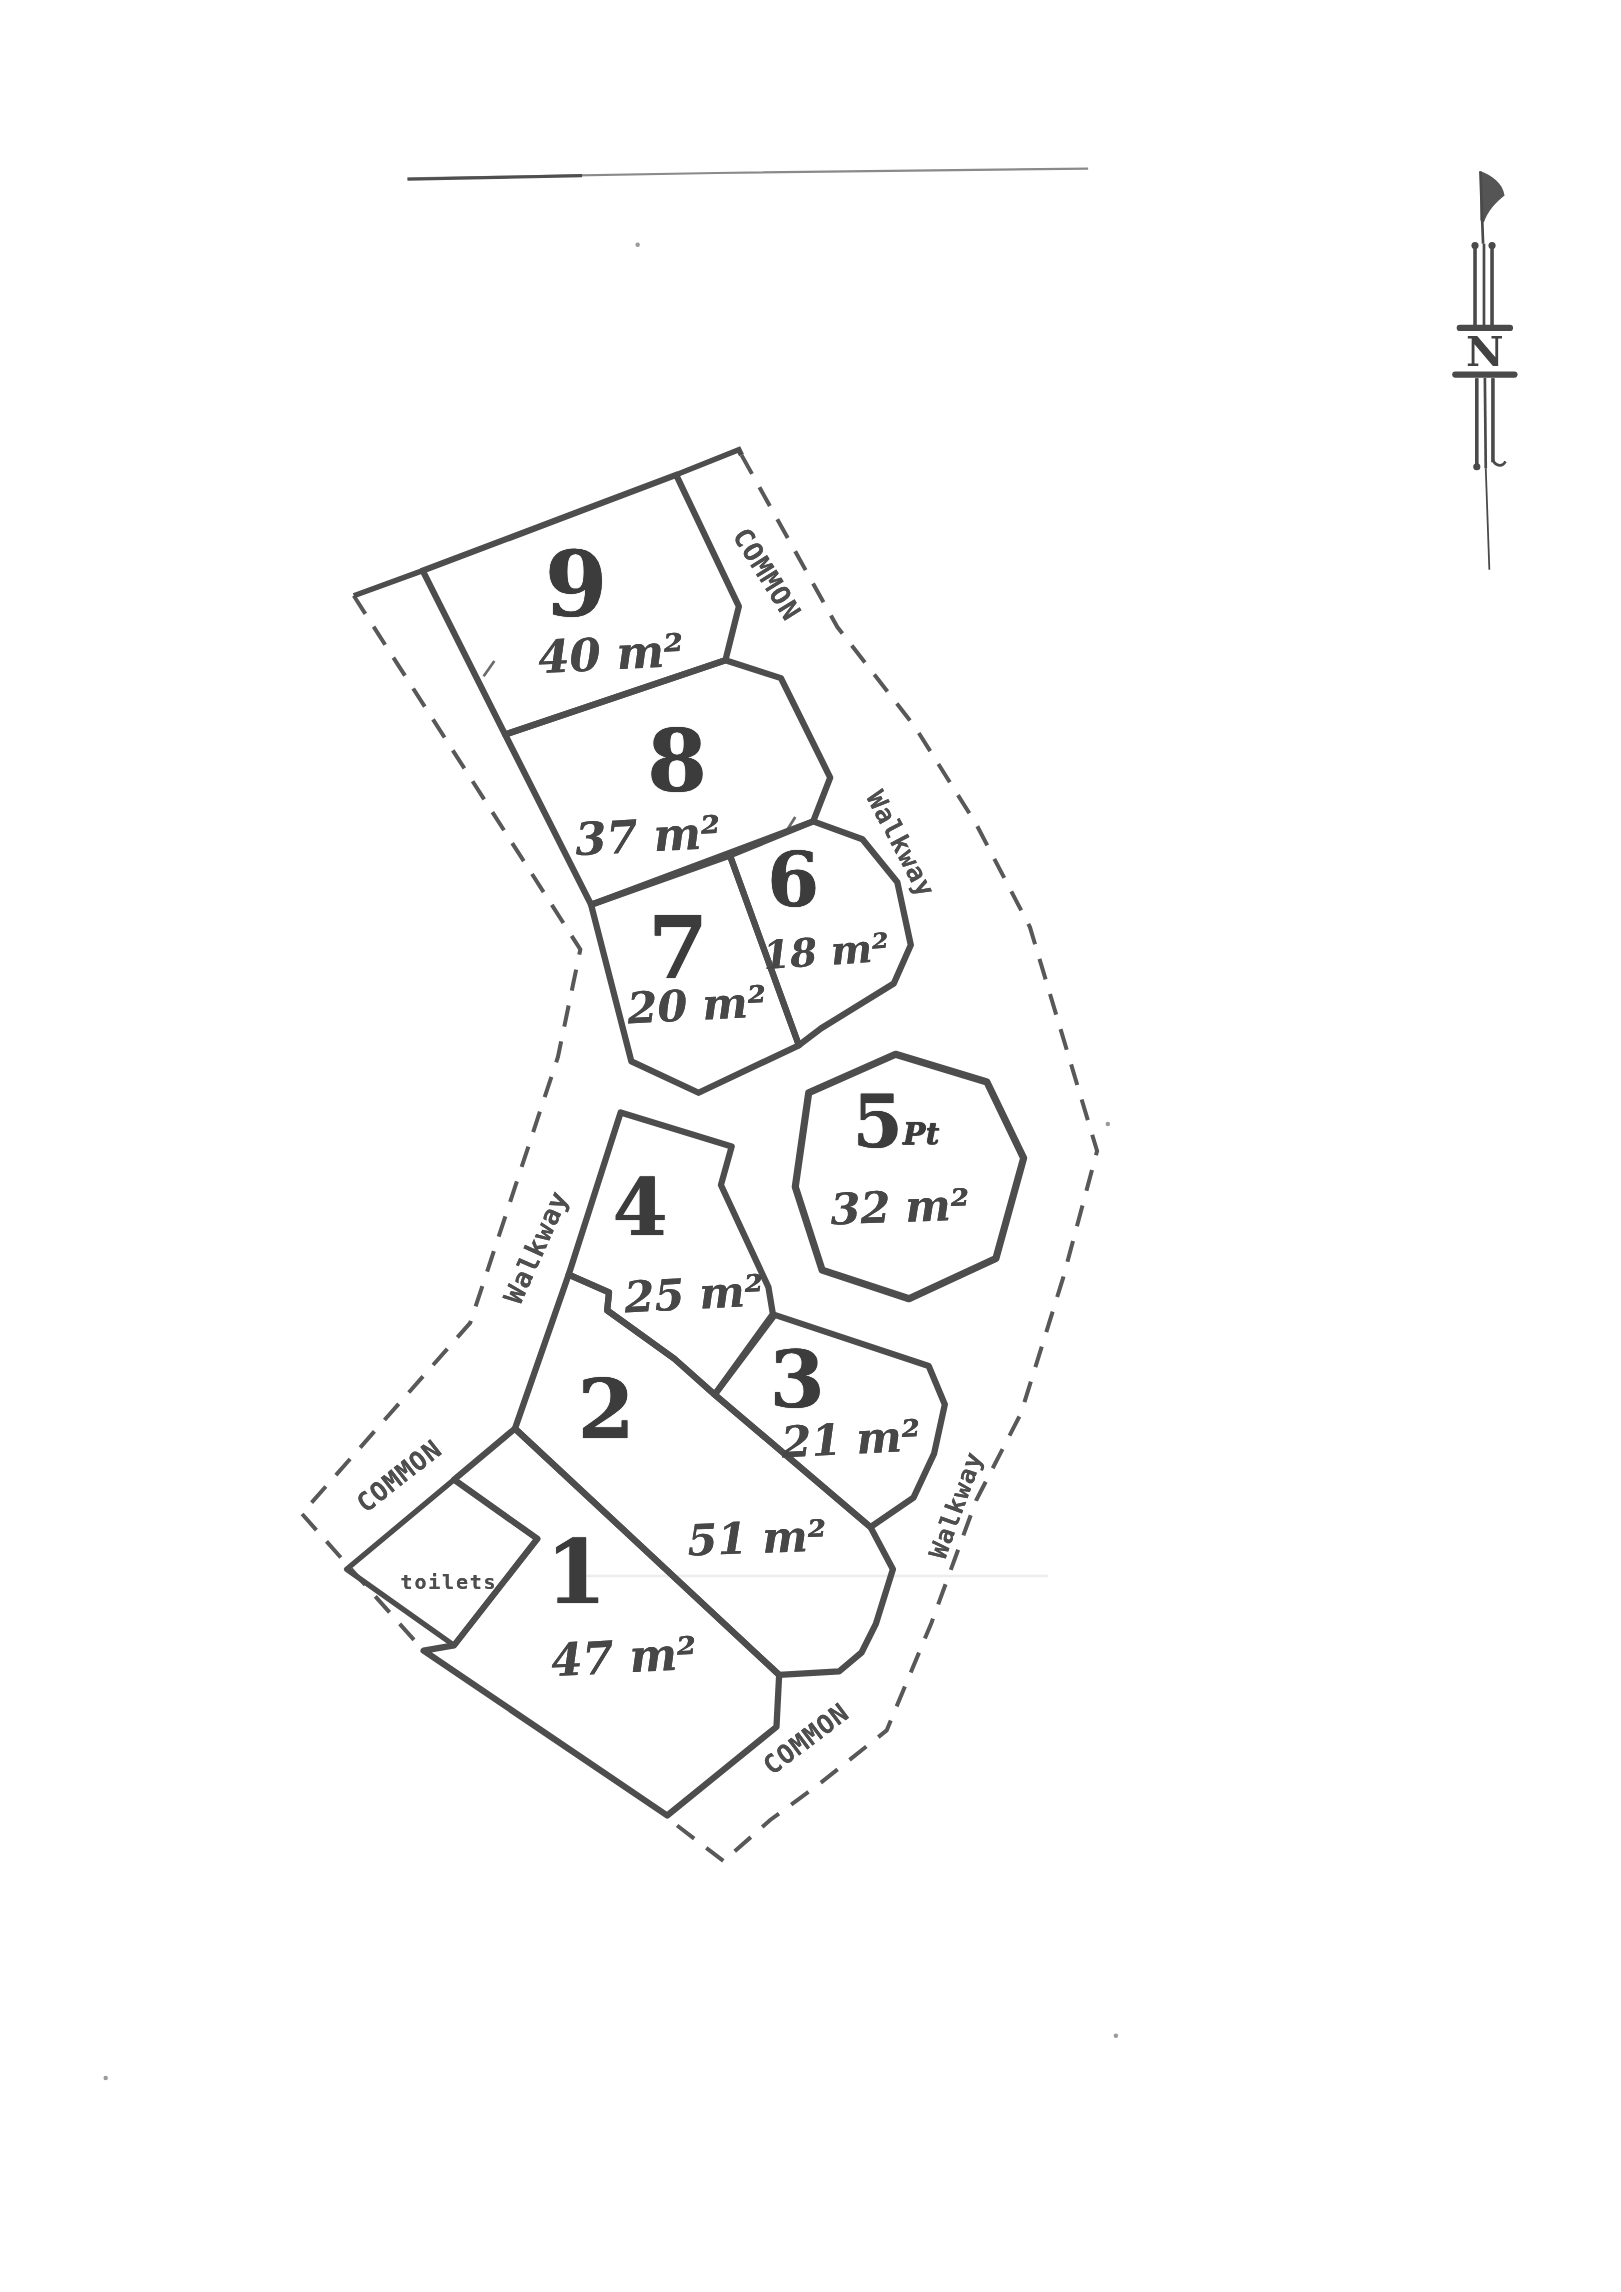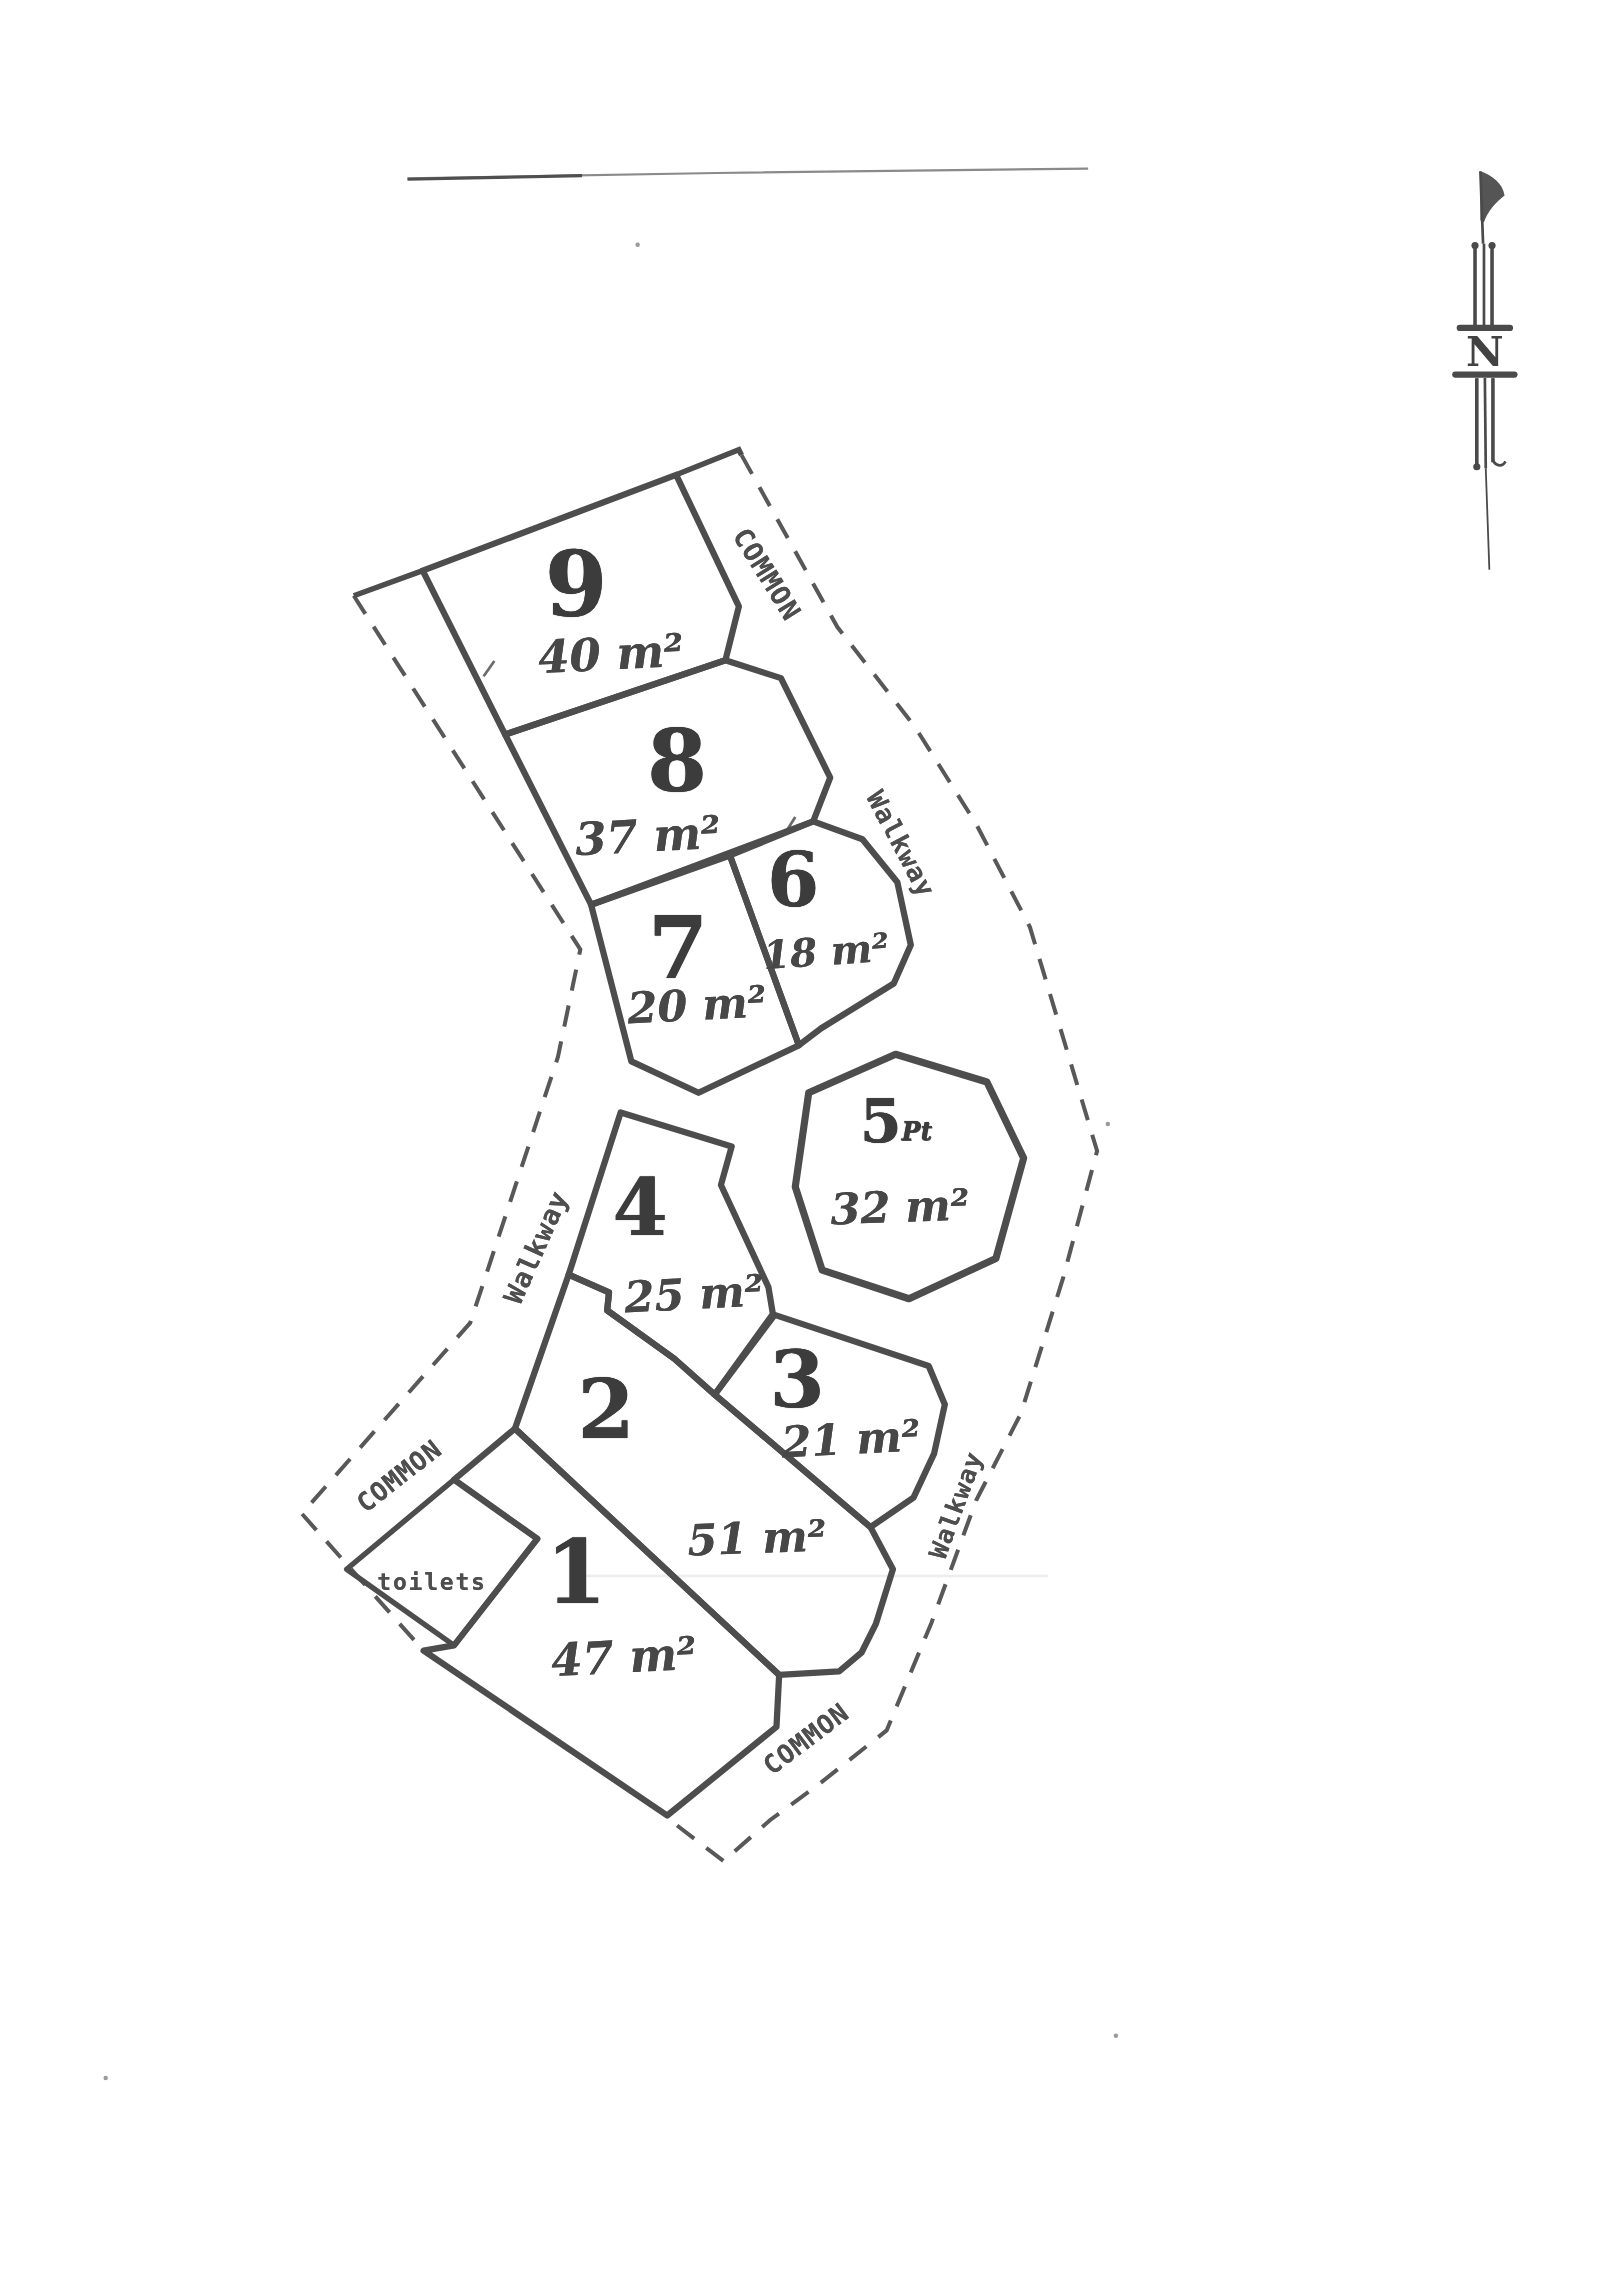--- a/index.html
+++ b/index.html
@@ -97,21 +97,21 @@
       <path d="M1667,514 C1671,521 1678,521 1681,515" stroke-width="3"></path>
       <path d="M1659,523 L1663,636" stroke-width="2"></path>
       <text x="1658" y="409" text-anchor="middle" fill="#424242" stroke="none" style="font-family:'DejaVu Serif','Liberation Serif',serif;font-weight:bold;font-size:46px;">N</text>
     </g>
   </svg>
 
   <div class="lbl num" style="left:576px;top:584px;font-size:90px;">9</div>
   <div class="lbl num" style="left:677px;top:760px;font-size:86px;">8</div>
   <div class="lbl num" style="left:678px;top:947px;font-size:86px;">7</div>
   <div class="lbl num" style="left:793px;top:880px;font-size:75px;">6</div>
-  <div class="lbl num" style="left:896px;top:1121px;font-size:60px;"><span>5</span><span class="suffix">Pt</span></div>
+  <div class="lbl num" style="left:896px;top:1121px;font-size:72px;"><span>5</span><span class="suffix">Pt</span></div>
   <div class="lbl num" style="left:640px;top:1207px;font-size:79px;">4</div>
   <div class="lbl num" style="left:797px;top:1379px;font-size:79px;">3</div>
   <div class="lbl num" style="left:606px;top:1409px;font-size:82px;">2</div>
   <div class="lbl num" style="left:576px;top:1572px;font-size:88px;">1</div>
 
   <div class="lbl area" style="left:611px;top:654px;font-size:45px;transform:translate(-50%,-50%) rotate(-3deg);">40 m²</div>
   <div class="lbl area" style="left:648px;top:836px;font-size:45px;transform:translate(-50%,-50%) rotate(-3deg);">37 m²</div>
   <div class="lbl area" style="left:697px;top:1005px;font-size:43px;transform:translate(-50%,-50%) rotate(-3deg);">20 m²</div>
   <div class="lbl area" style="left:826px;top:951px;font-size:39px;transform:translate(-50%,-50%) rotate(-4deg);">18 m²</div>
   <div class="lbl area" style="left:900px;top:1207px;font-size:43px;transform:translate(-50%,-50%) rotate(-2deg);">32 m²</div>
@@ -119,16 +119,16 @@
   <div class="lbl area" style="left:851px;top:1439px;font-size:43px;transform:translate(-50%,-50%) rotate(-3deg);">21 m²</div>
   <div class="lbl area" style="left:757px;top:1538px;font-size:43px;transform:translate(-50%,-50%) rotate(-2deg);">51 m²</div>
   <div class="lbl area" style="left:624px;top:1657px;font-size:45px;transform:translate(-50%,-50%) rotate(-3deg);">47 m²</div>
 
   <div class="lbl strip" style="left:767px;top:574px;font-size:27px;transform:translate(-50%,-50%) rotate(58deg);">COMMON</div>
   <div class="lbl strip" style="left:901px;top:844px;font-size:26px;transform:translate(-50%,-50%) rotate(62deg);">Walkway</div>
   <div class="lbl strip" style="left:536px;top:1247px;font-size:27px;transform:translate(-50%,-50%) rotate(-66deg);">Walkway</div>
   <div class="lbl strip" style="left:956px;top:1505px;font-size:25px;transform:translate(-50%,-50%) rotate(-70deg);">Walkway</div>
   <div class="lbl strip" style="left:399px;top:1476px;font-size:26px;transform:translate(-50%,-50%) rotate(-38deg);">COMMON</div>
   <div class="lbl strip" style="left:806px;top:1739px;font-size:26px;transform:translate(-50%,-50%) rotate(-37deg);">COMMON</div>
-  <div class="lbl strip" style="left:432px;top:1582px;font-size:23px;letter-spacing:1.8px;">toilets</div>
+  <div class="lbl strip" style="left:449px;top:1582px;font-size:20px;letter-spacing:1.8px;">toilets</div>
 
 </div>
 
 
 </body></html>

